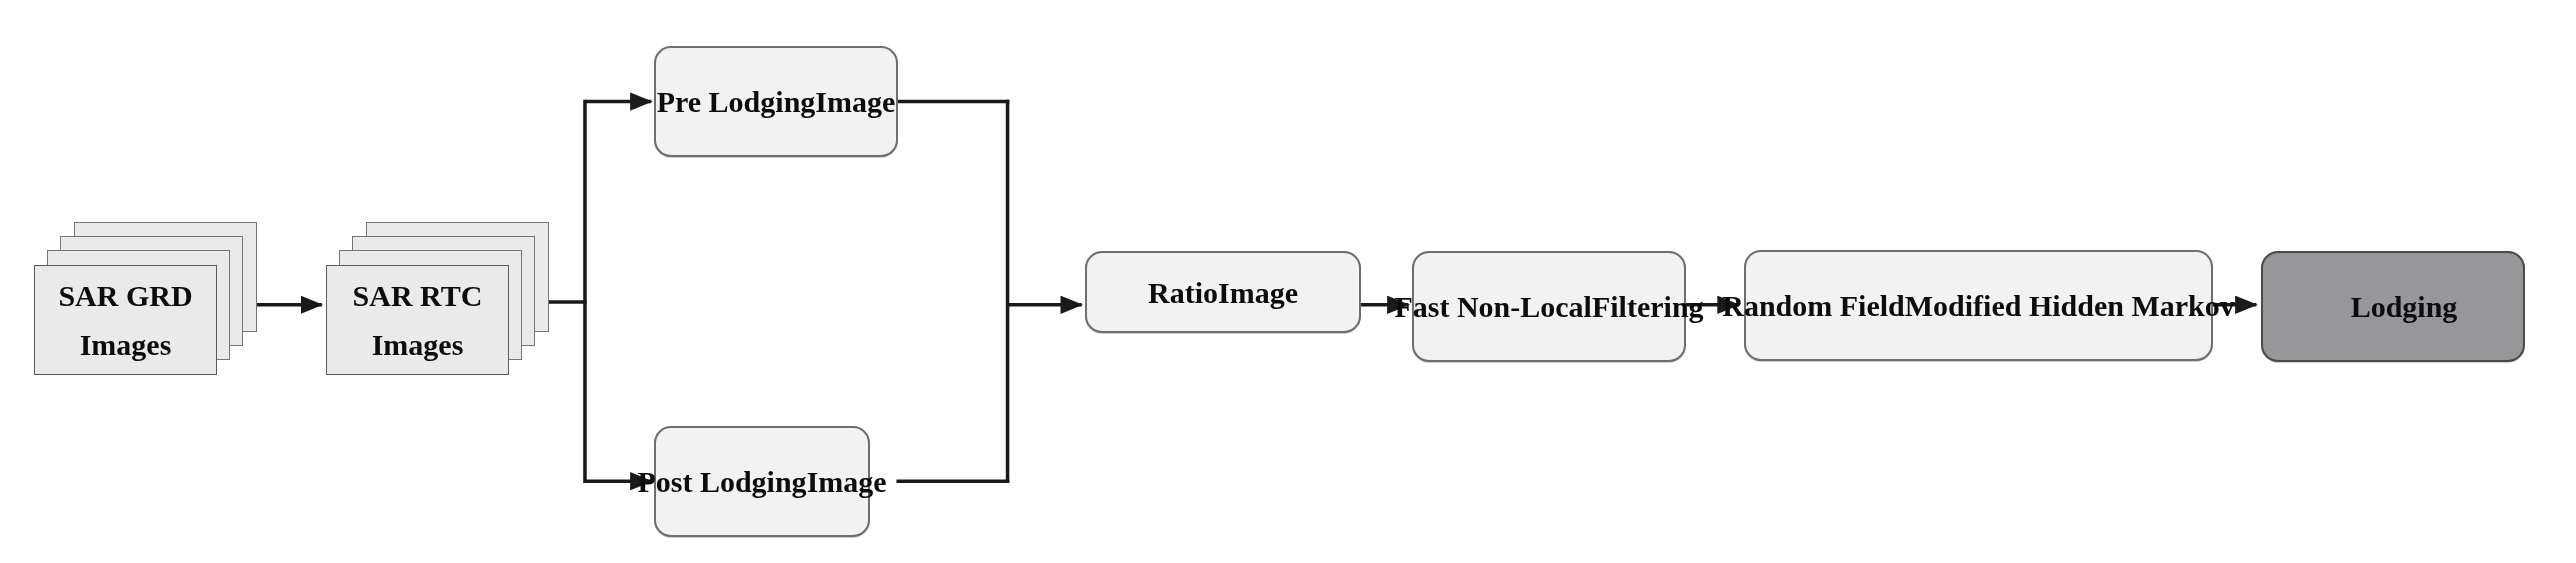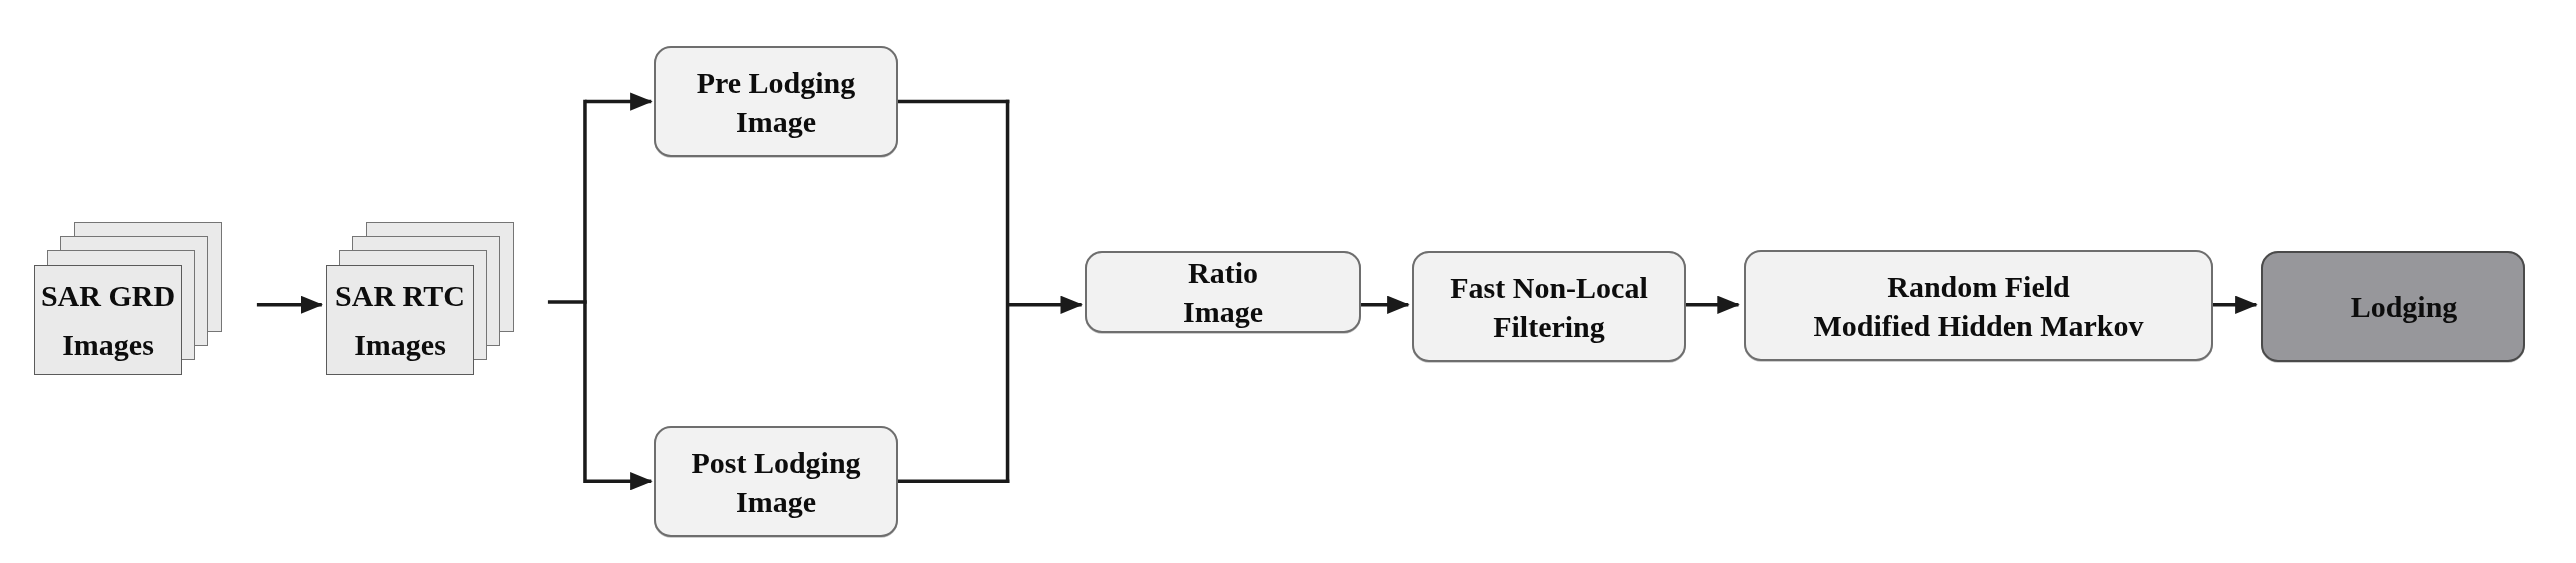--- a/index.html
+++ b/index.html
@@ -24,38 +24,38 @@
   #connectors{position:absolute;left:0;top:0;width:2576px;height:563px;}
   #connectors path{stroke:var(--c-line);stroke-width:5;fill:none;}
   #connectors path.corner{stroke-linecap:square;}
   #connectors marker path{fill:var(--c-line);stroke:none;}
   .node{
     position:absolute;
     box-sizing:border-box;
     background:var(--c-box-fill);
     border:2.1px solid var(--c-box-border);
     border-radius:17px;
-    display:flex;flex-direction:column;
+    display:flex;flex-direction:row;
     align-items:center;justify-content:center;
     text-align:center;
     color:var(--c-text);
     font-weight:bold;
     font-size:30px;line-height:39px;
     box-shadow:0 0.7px 0 rgba(0,0,0,0.25);
   }
   .node.final{
     background:var(--c-final-fill);
     border-color:var(--c-final-border);
     padding-left:22px;
   }
   .stack{position:absolute;}
   .sheet{
     position:absolute;
     box-sizing:border-box;
-    width:148px;height:110px;
+    width:183px;height:110px;
     background:var(--c-stack-fill);
     border:1.8px solid var(--c-stack-border);
     gap:11px;
   }
   .sheet.s3{left:40px;top:0;}
   .sheet.s2{left:26px;top:14px;}
   .sheet.s1{left:13.4px;top:28px;}
   .sheet.front{
     left:0;top:43px;
     border-color:#5a5a5a;
@@ -123,21 +123,21 @@
       <span class="lbl">SAR RTC</span>
       <span class="lbl">Images</span>
     </div>
   </div>
 
   <div class="node" style="left:654px;top:46px;width:244px;height:111px;">
     <span class="lbl">Pre Lodging</span>
     <span class="lbl">Image</span>
   </div>
 
-  <div class="node" style="left:654px;top:426px;width:244px;height:111px;">
+  <div class="node" style="left:654px;top:426px;width:216px;height:111px;">
     <span class="lbl">Post Lodging</span>
     <span class="lbl">Image</span>
   </div>
 
   <div class="node" style="left:1085px;top:251px;width:276px;height:82px;">
     <span class="lbl">Ratio</span>
     <span class="lbl">Image</span>
   </div>
 
   <div class="node" style="left:1412px;top:251px;width:274px;height:111px;">

